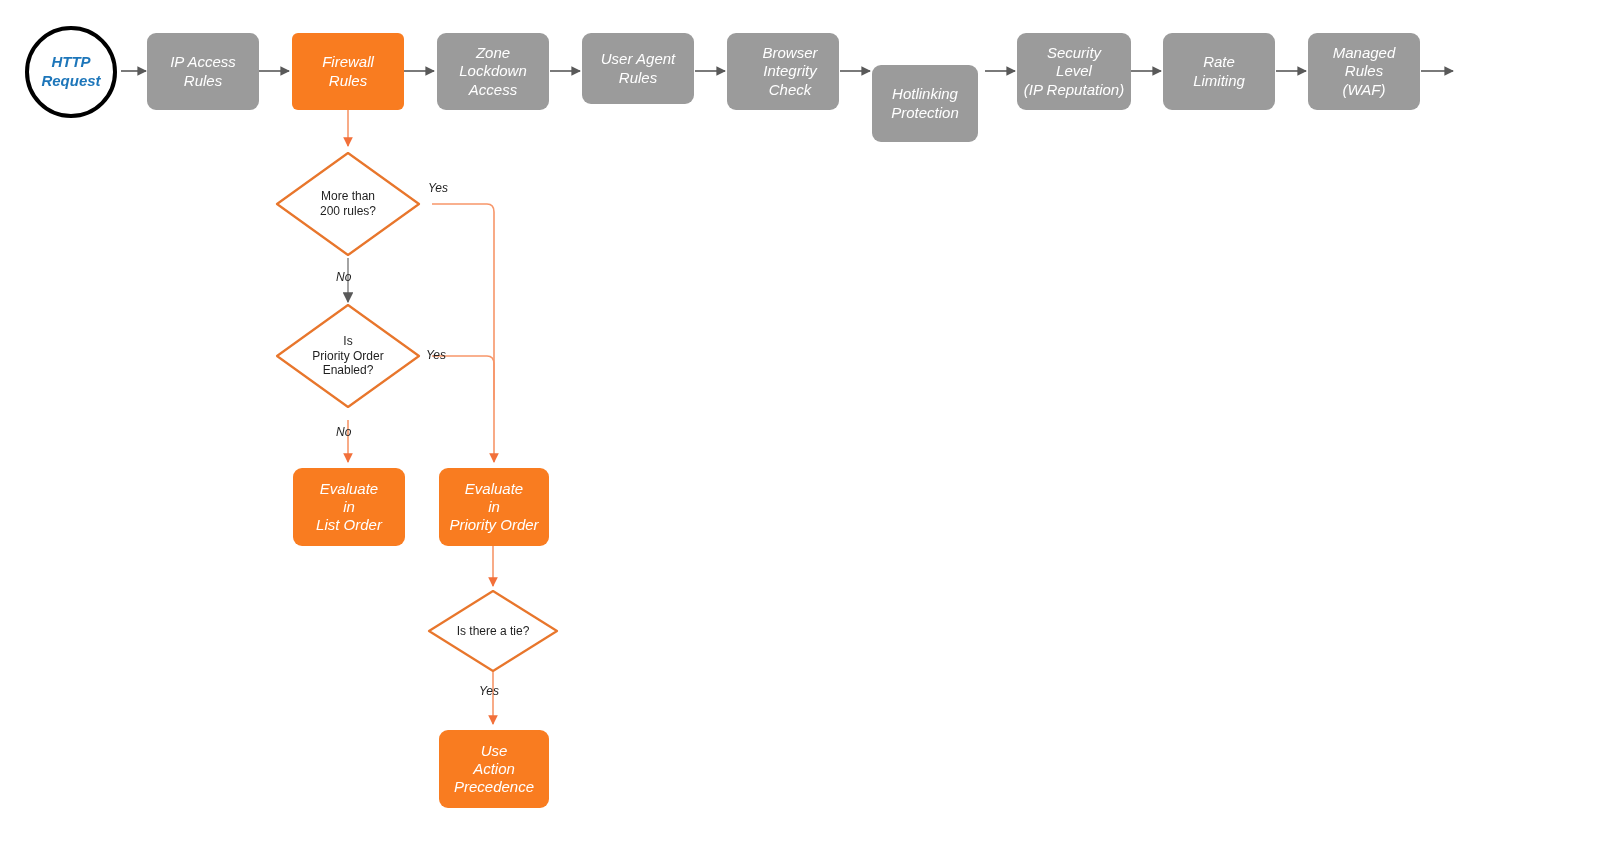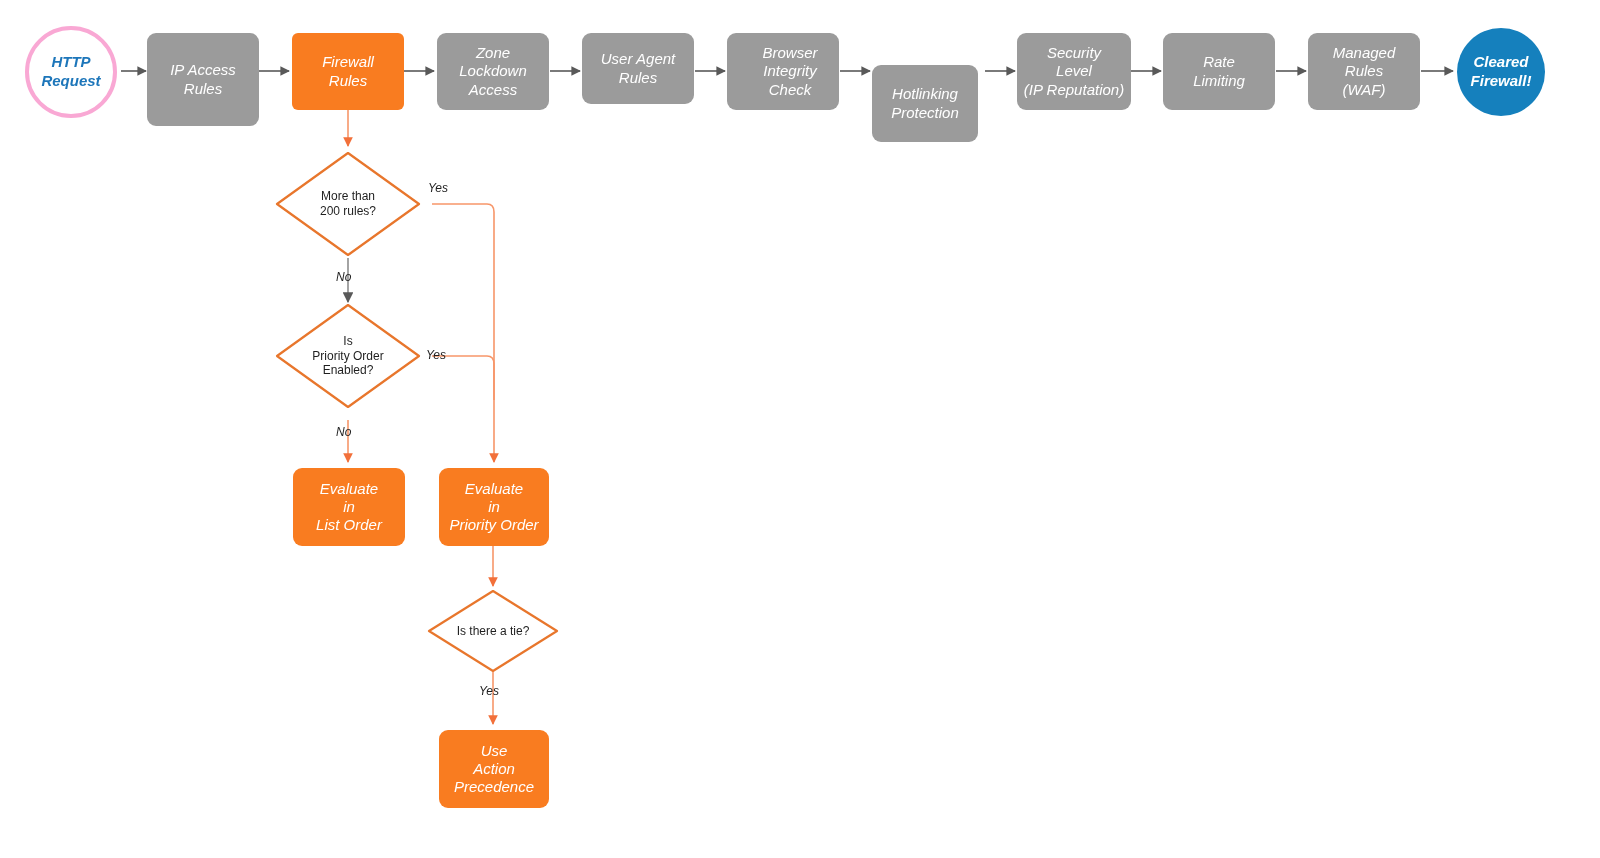--- a/index.html
+++ b/index.html
@@ -57,21 +57,21 @@
 
   .terminator {
     border-radius: 50%;
     font-style: italic;
     font-weight: bold;
     font-size: 15px;
     line-height: 1.25;
   }
   .terminator.hollow {
     background: #ffffff;
-    border: 4px solid #f9a8d4;
+    border: 4px solid #000000;
     color: #1d76ba;
   }
   .terminator.filled {
     background: #1580bd;
     color: #ffffff;
     border: 0;
   }
 
   
   .decision {
@@ -148,21 +148,21 @@
     <path d="M 348 420 L 348 462" stroke="#f79669" stroke-width="1.6" fill="none" marker-end="url(#ah-orange)"></path>
 
     <path d="M 493 546 L 493 586" stroke="#f79669" stroke-width="1.6" fill="none" marker-end="url(#ah-orange)"></path>
 
     <path d="M 493 672 L 493 724" stroke="#f79669" stroke-width="1.6" fill="none" marker-end="url(#ah-orange)"></path>
   </svg>
 
   <div class="node terminator hollow" style="left:25px; top:26px; width:92px; height:92px;">HTTP
 Request</div>
 
-  <div class="node proc grey" style="left:147px; top:33px; width:112px; height:93px;">IP Access
+  <div class="node proc grey" style="left:147px; top:33px; width:112px; height:77px;">IP Access
 Rules</div>
 
   <div class="node proc orange" style="left:292px; top:33px; width:112px; height:77px;border-radius:6px;">Firewall
 Rules</div>
 
   <div class="node proc grey" style="left:437px; top:33px; width:112px; height:77px;">Zone
 Lockdown
 Access</div>
 
   <div class="node proc grey" style="left:582px; top:33px; width:112px; height:71px;">User Agent
@@ -179,22 +179,20 @@
 Level
 (IP Reputation)</div>
 
   <div class="node proc grey" style="left:1163px; top:33px; width:112px; height:77px;">Rate
 Limiting</div>
 
   <div class="node proc grey" style="left:1308px; top:33px; width:112px; height:77px;">Managed
 Rules
 (WAF)</div>
 
-  <div class="node terminator filled" style="left:1457px; top:28px; width:88px; height:88px;">Cleared
-Firewall!</div>
 
   <div class="decision" style="left:274px; top:150px; width:148px; height:108px;">
     <svg width="148" height="108" viewBox="0 0 148 108" xmlns="http://www.w3.org/2000/svg">
       <polygon points="74,3 145,54 74,105 3,54" fill="#ffffff" stroke="#e8762c" stroke-width="2.2" stroke-linejoin="round"></polygon>
     </svg>
     <div class="dtext">More than
 200 rules?</div>
   </div>
 
   <div class="decision" style="left:274px; top:302px; width:148px; height:108px;">

